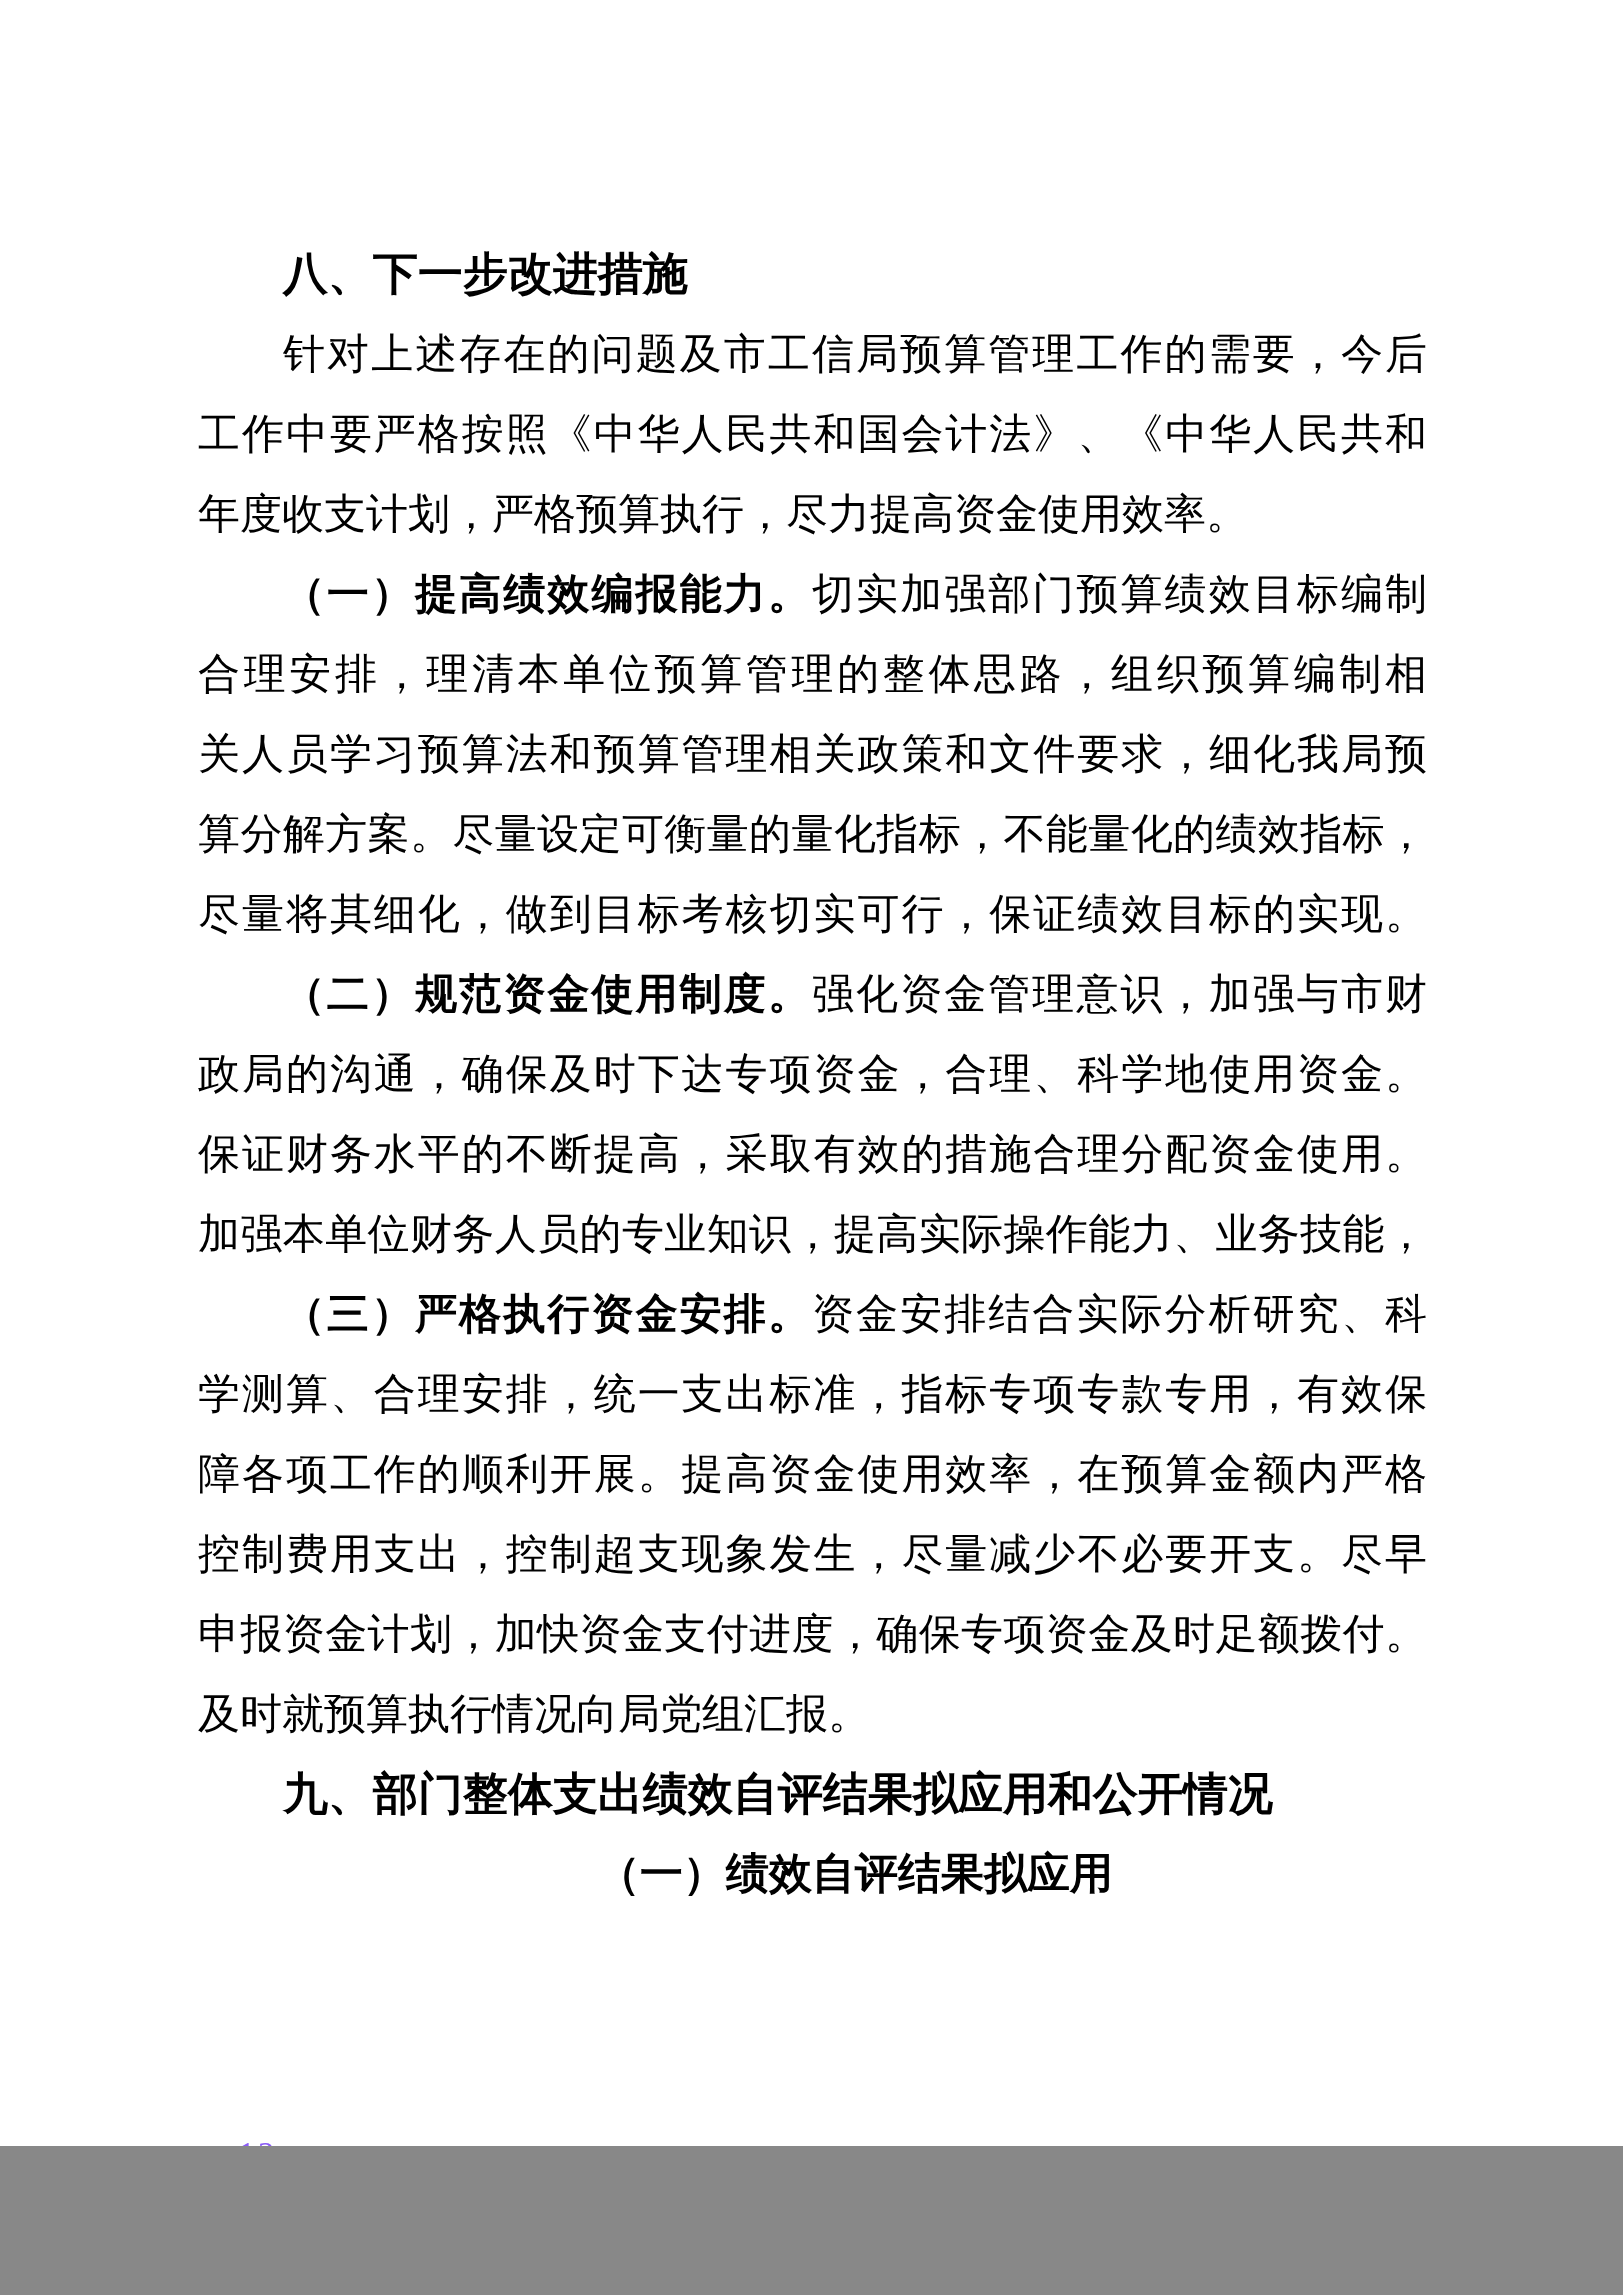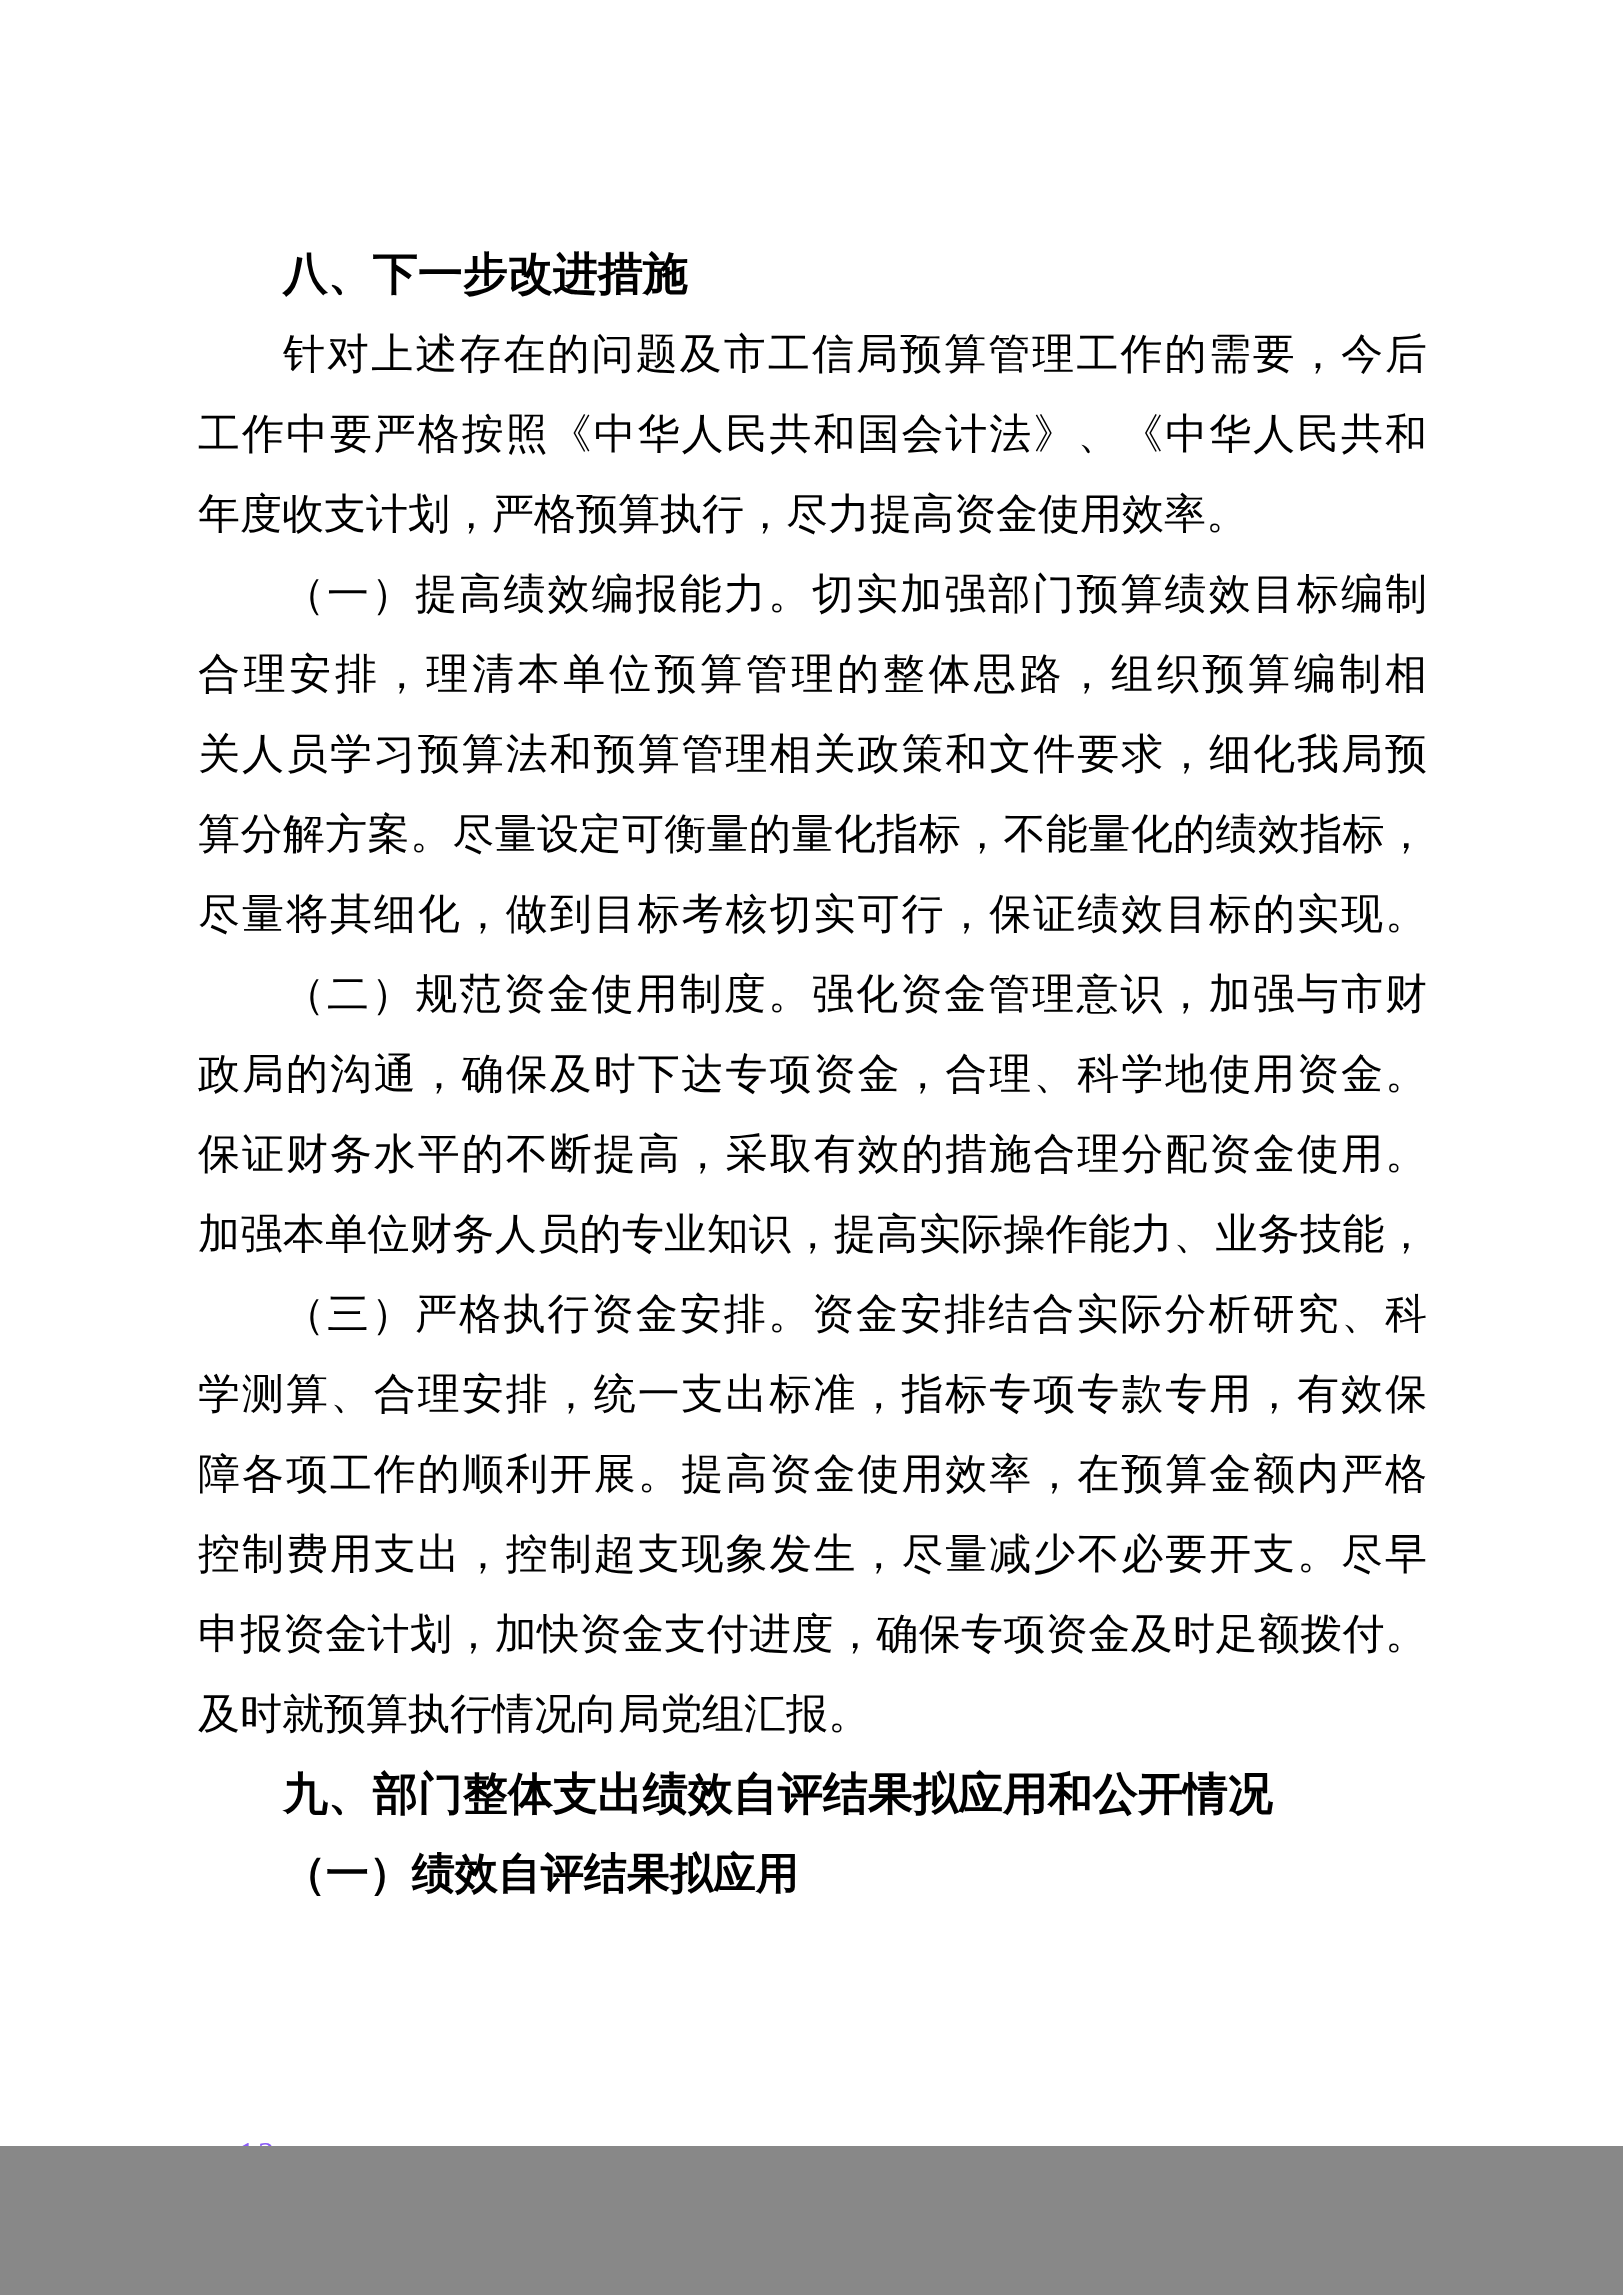--- a/index.html
+++ b/index.html
@@ -39,23 +39,24 @@
   }
   .h1 {
     font-family: "Liberation Sans", "DejaVu Sans", sans-serif;
     font-weight: bold;
     font-size: 45px;
   }
   .h2 {
     font-family: "Liberation Serif", "DejaVu Serif", serif;
     font-weight: bold;
     font-size: 43px;
+    text-align: center;
   }
   .lead {
-    font-weight: normal;
+    font-weight: bold;
   }
   .page-number {
     position: absolute;
     left: 191px;
     top: 2128px;
     font-size: 33px;
     line-height: 52px;
     letter-spacing: 3.1px;
     font-family: "Liberation Serif", "DejaVu Serif", serif;
     color: #8b5cf6;

